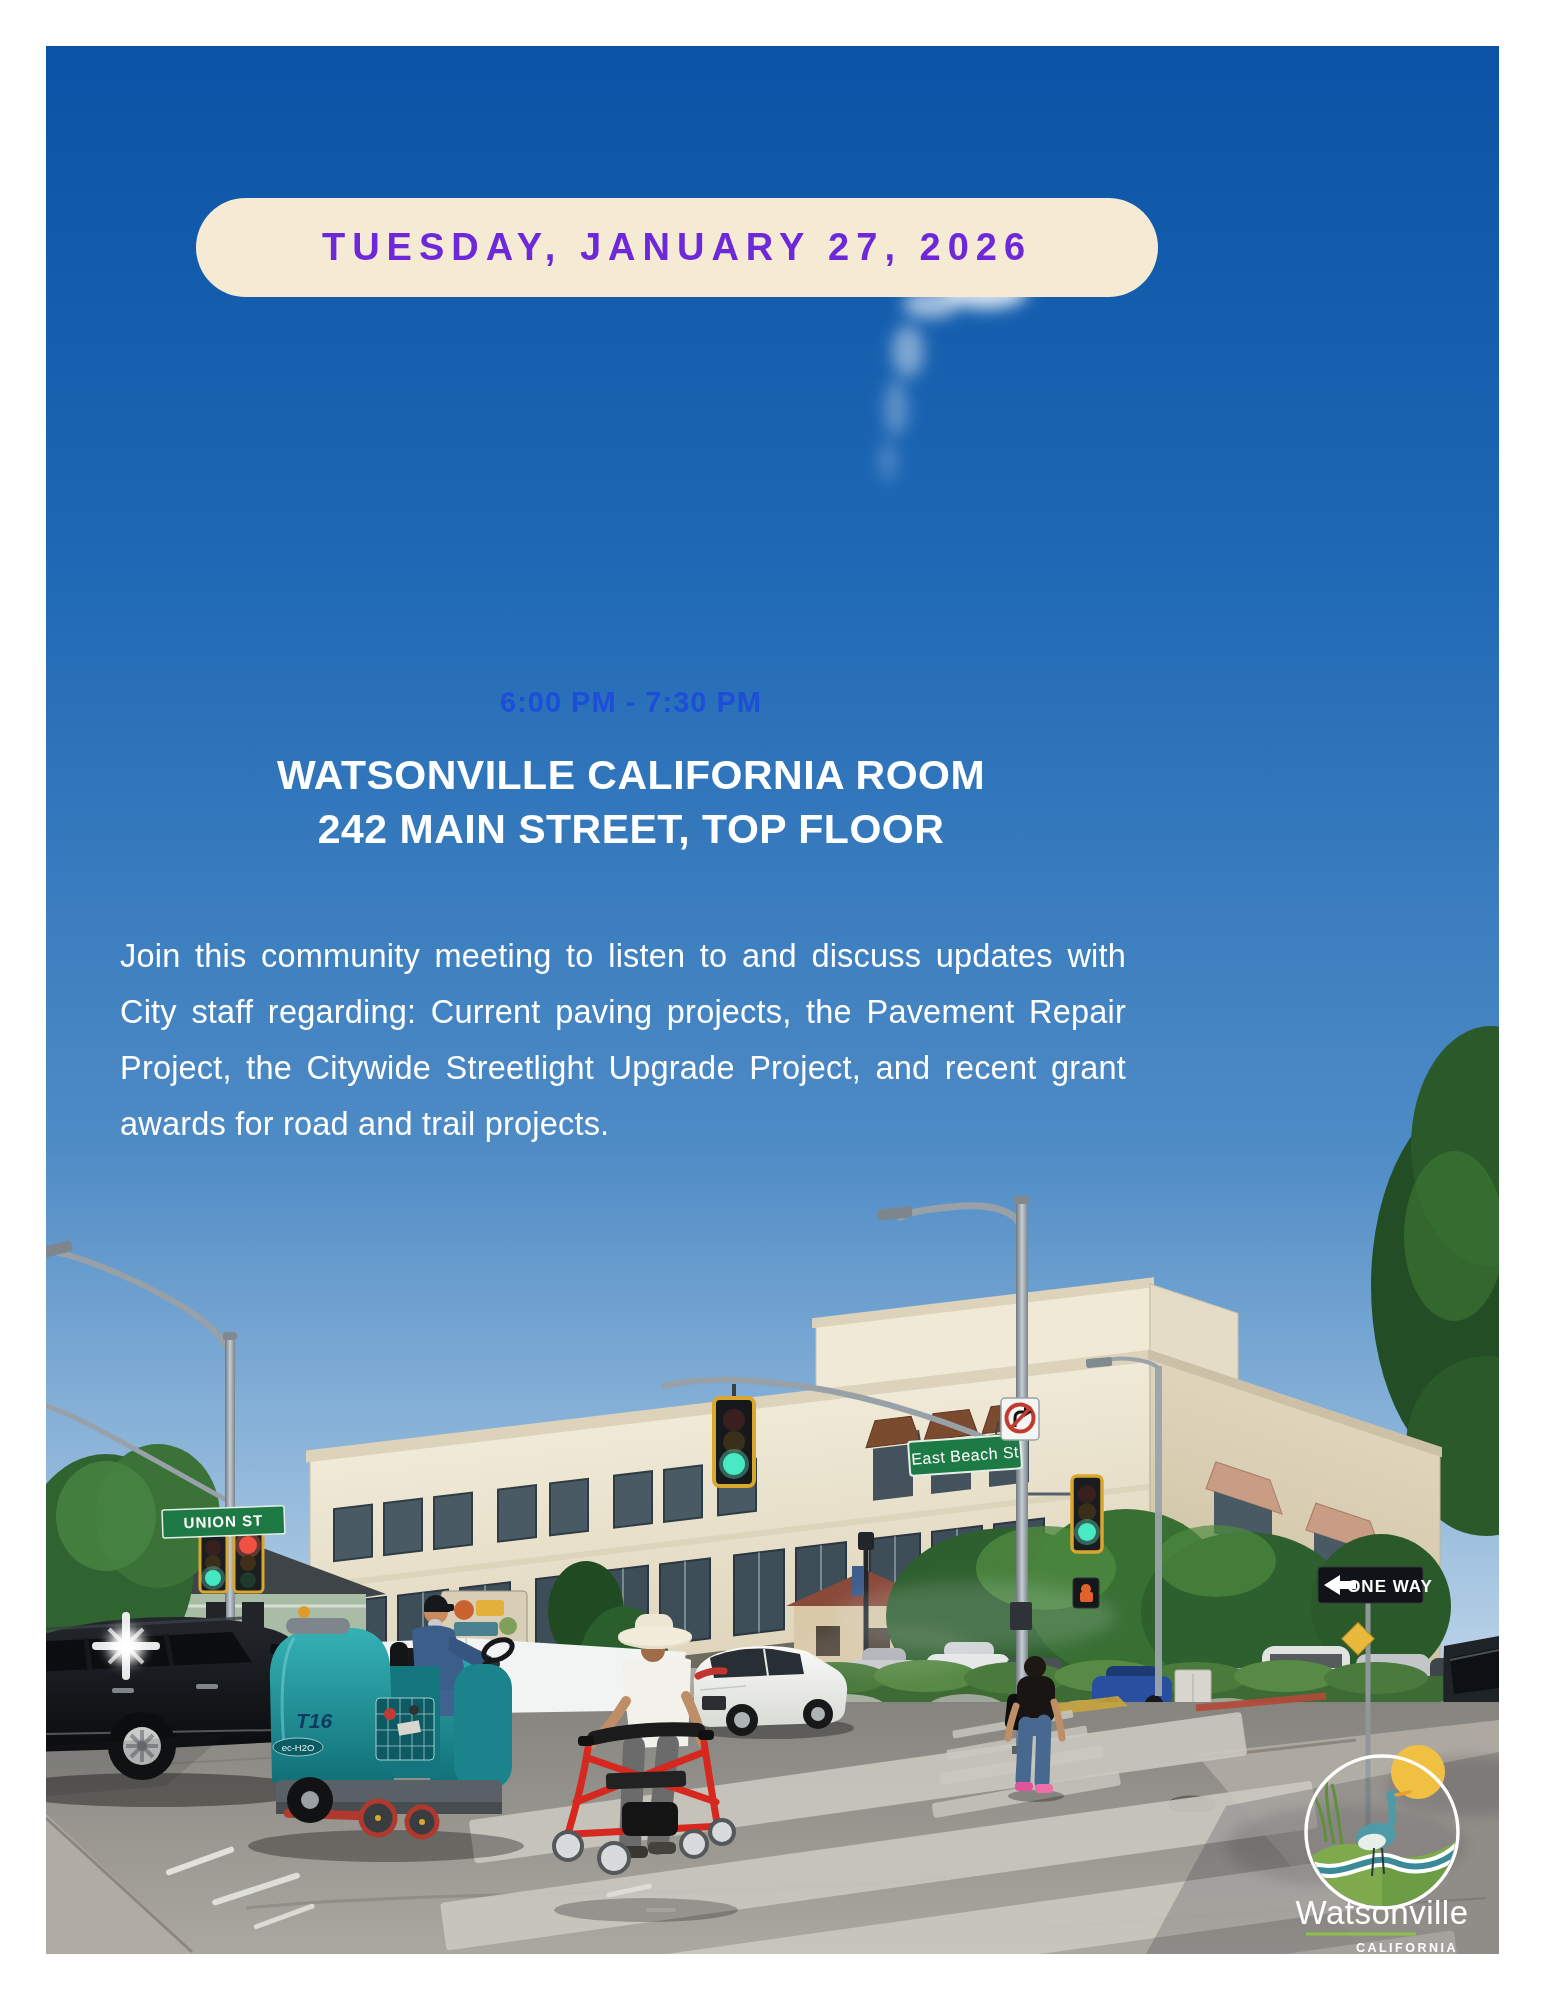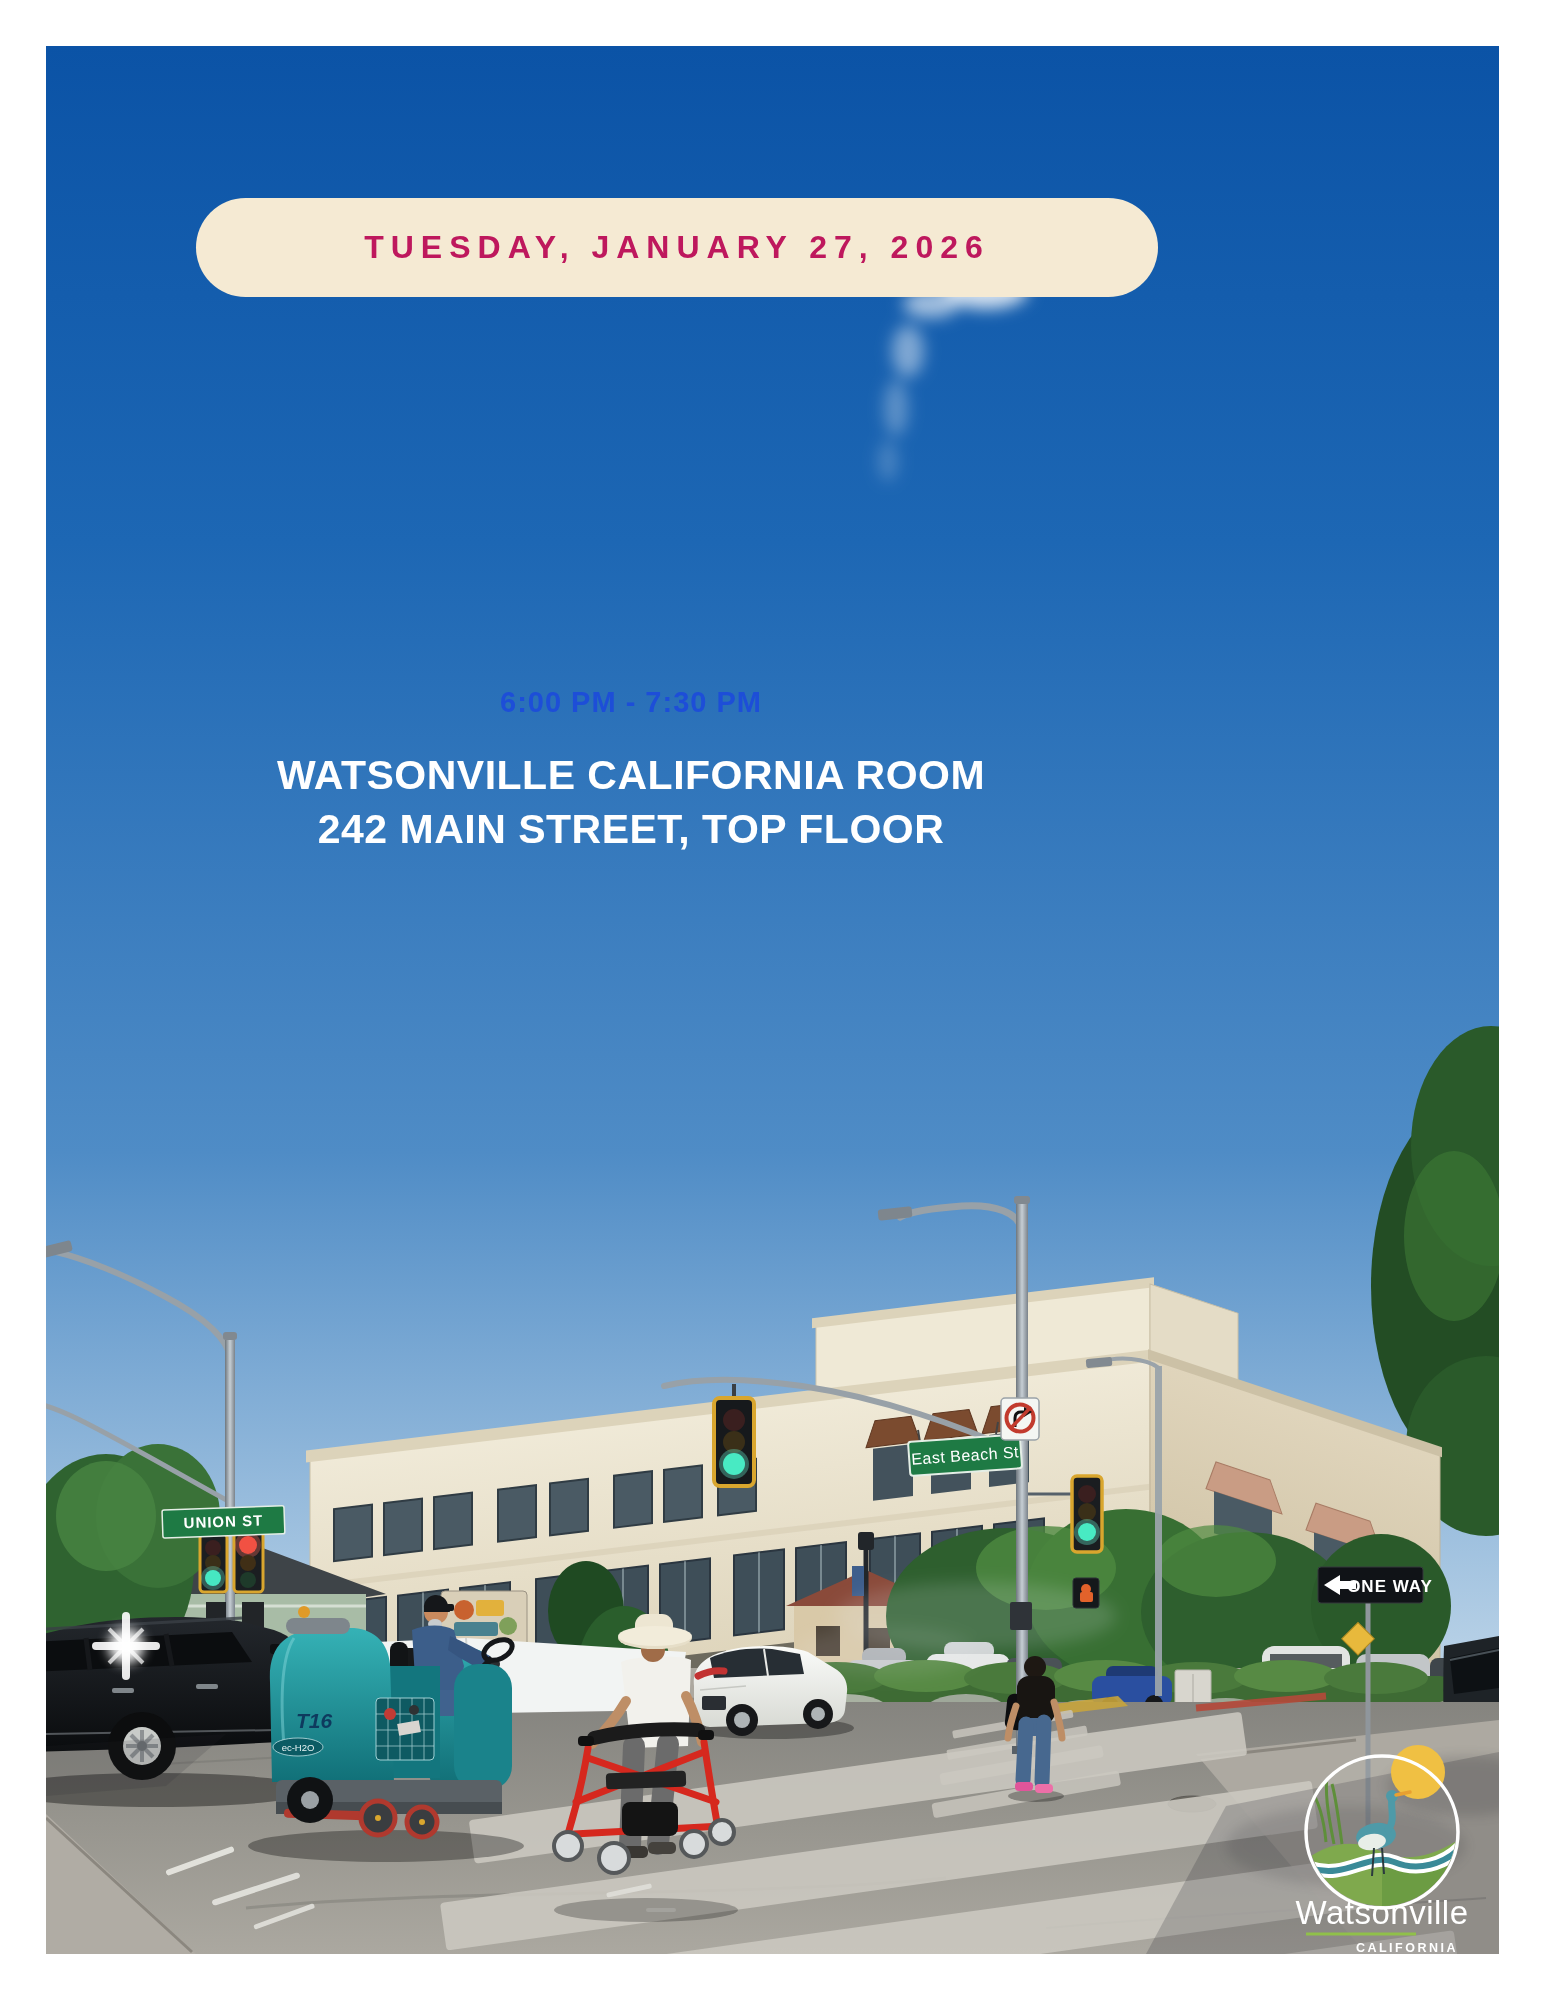--- a/index.html
+++ b/index.html
@@ -5,21 +5,21 @@
   html,body{margin:0;padding:0;background:#ffffff;}
   .page{position:relative;width:1545px;height:2000px;background:#ffffff;overflow:hidden;
         font-family:"Liberation Sans",sans-serif;}
   .flyer{position:absolute;left:46px;top:46px;width:1453px;height:1908px;overflow:hidden;}
   .scene{position:absolute;left:0;top:0;width:100%;height:100%;display:block;}
   svg text{font-family:"Liberation Sans",sans-serif;}
 
   .overlay{position:absolute;left:0;top:0;width:100%;height:100%;pointer-events:none;}
   .badge{position:absolute;left:150px;top:152px;width:962px;height:99px;border-radius:52px;
          background:#F5EAD3;display:flex;align-items:center;justify-content:center;}
-  .badge span{font-size:32px;font-weight:700;letter-spacing:7px;color:#be185d;white-space:nowrap;}
+  .badge span{font-size:38px;font-weight:700;letter-spacing:7px;color:#6d28d9;white-space:nowrap;}
   .titleblock{position:absolute;left:0;top:212px;width:1170px;text-align:center;color:#ffffff;}
   .titleline{font-size:150px;font-weight:700;line-height:120px;transform:scaleX(0.63);
              transform-origin:50% 50%;white-space:nowrap;letter-spacing:-2px;}
   .time{position:absolute;left:0;top:640px;width:1170px;text-align:center;color:#1d4ed8;
         font-size:29px;font-weight:700;letter-spacing:1px;}
   .venue{position:absolute;left:0;top:702px;width:1170px;text-align:center;color:#fff;
          font-size:41px;font-weight:700;line-height:54px;letter-spacing:0.5px;}
   .desc{position:absolute;left:74px;top:882px;width:1006px;color:#fff;font-size:32.5px;
         line-height:56px;text-align:justify;letter-spacing:0.2px;}
 </style>
@@ -628,16 +628,17 @@
 
   <div class="overlay">
     <div class="badge">
       <span>TUESDAY, JANUARY 27, 2026</span>
     </div>
     <div class="time">6:00 PM - 7:30 PM</div>
     <div class="venue">
       <div>WATSONVILLE CALIFORNIA ROOM</div>
       <div>242 MAIN STREET, TOP FLOOR</div>
     </div>
+    <div class="desc">Join this community meeting to listen to and discuss updates with City staff regarding: Current paving projects, the Pavement Repair Project, the Citywide Streetlight Upgrade Project, and recent grant awards for road and trail projects.</div>
   </div>
 
  </div>
 </div>
 
 </body></html>

